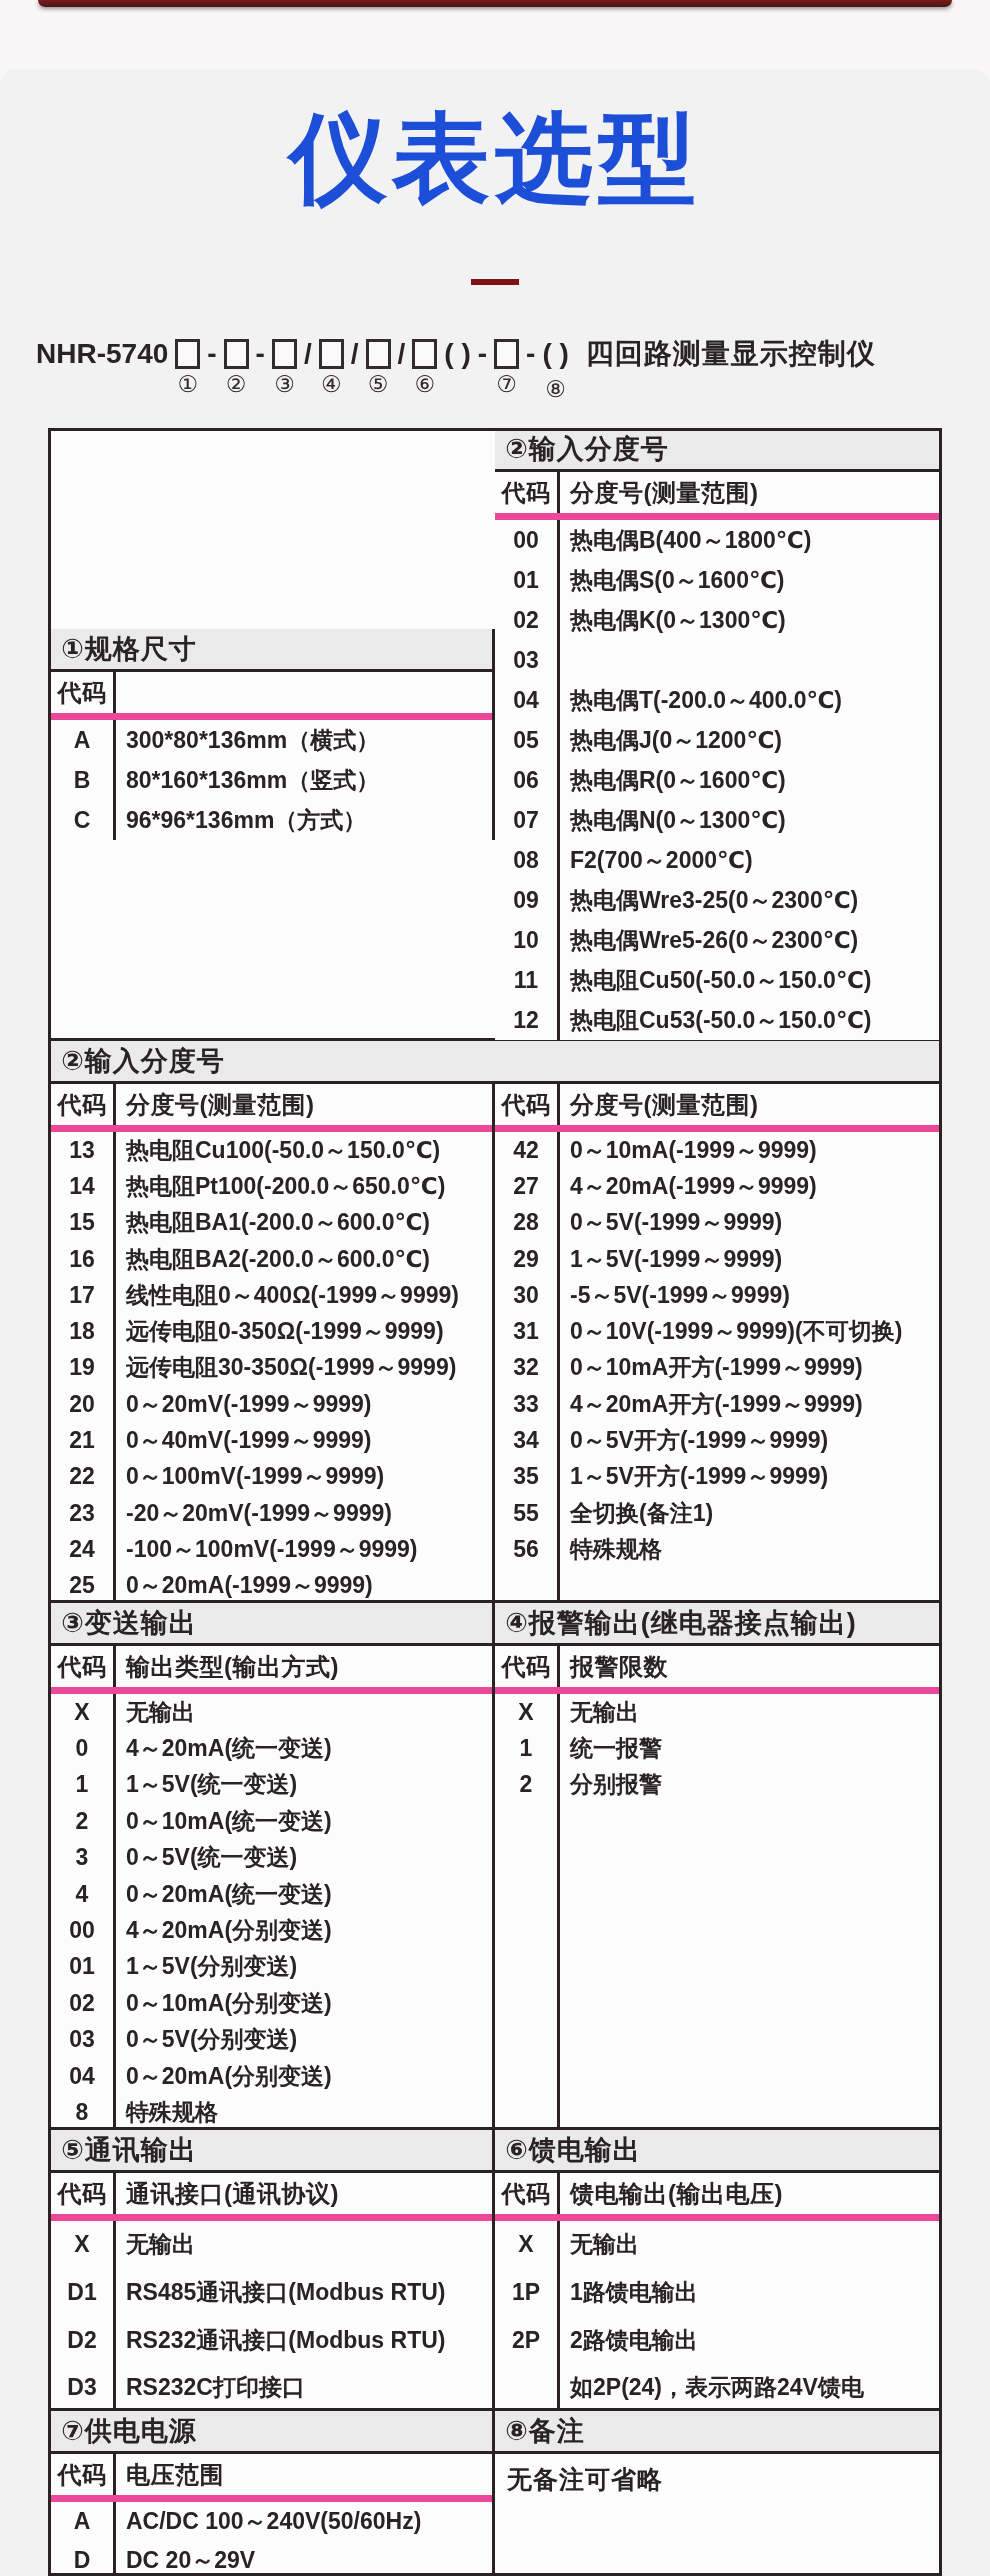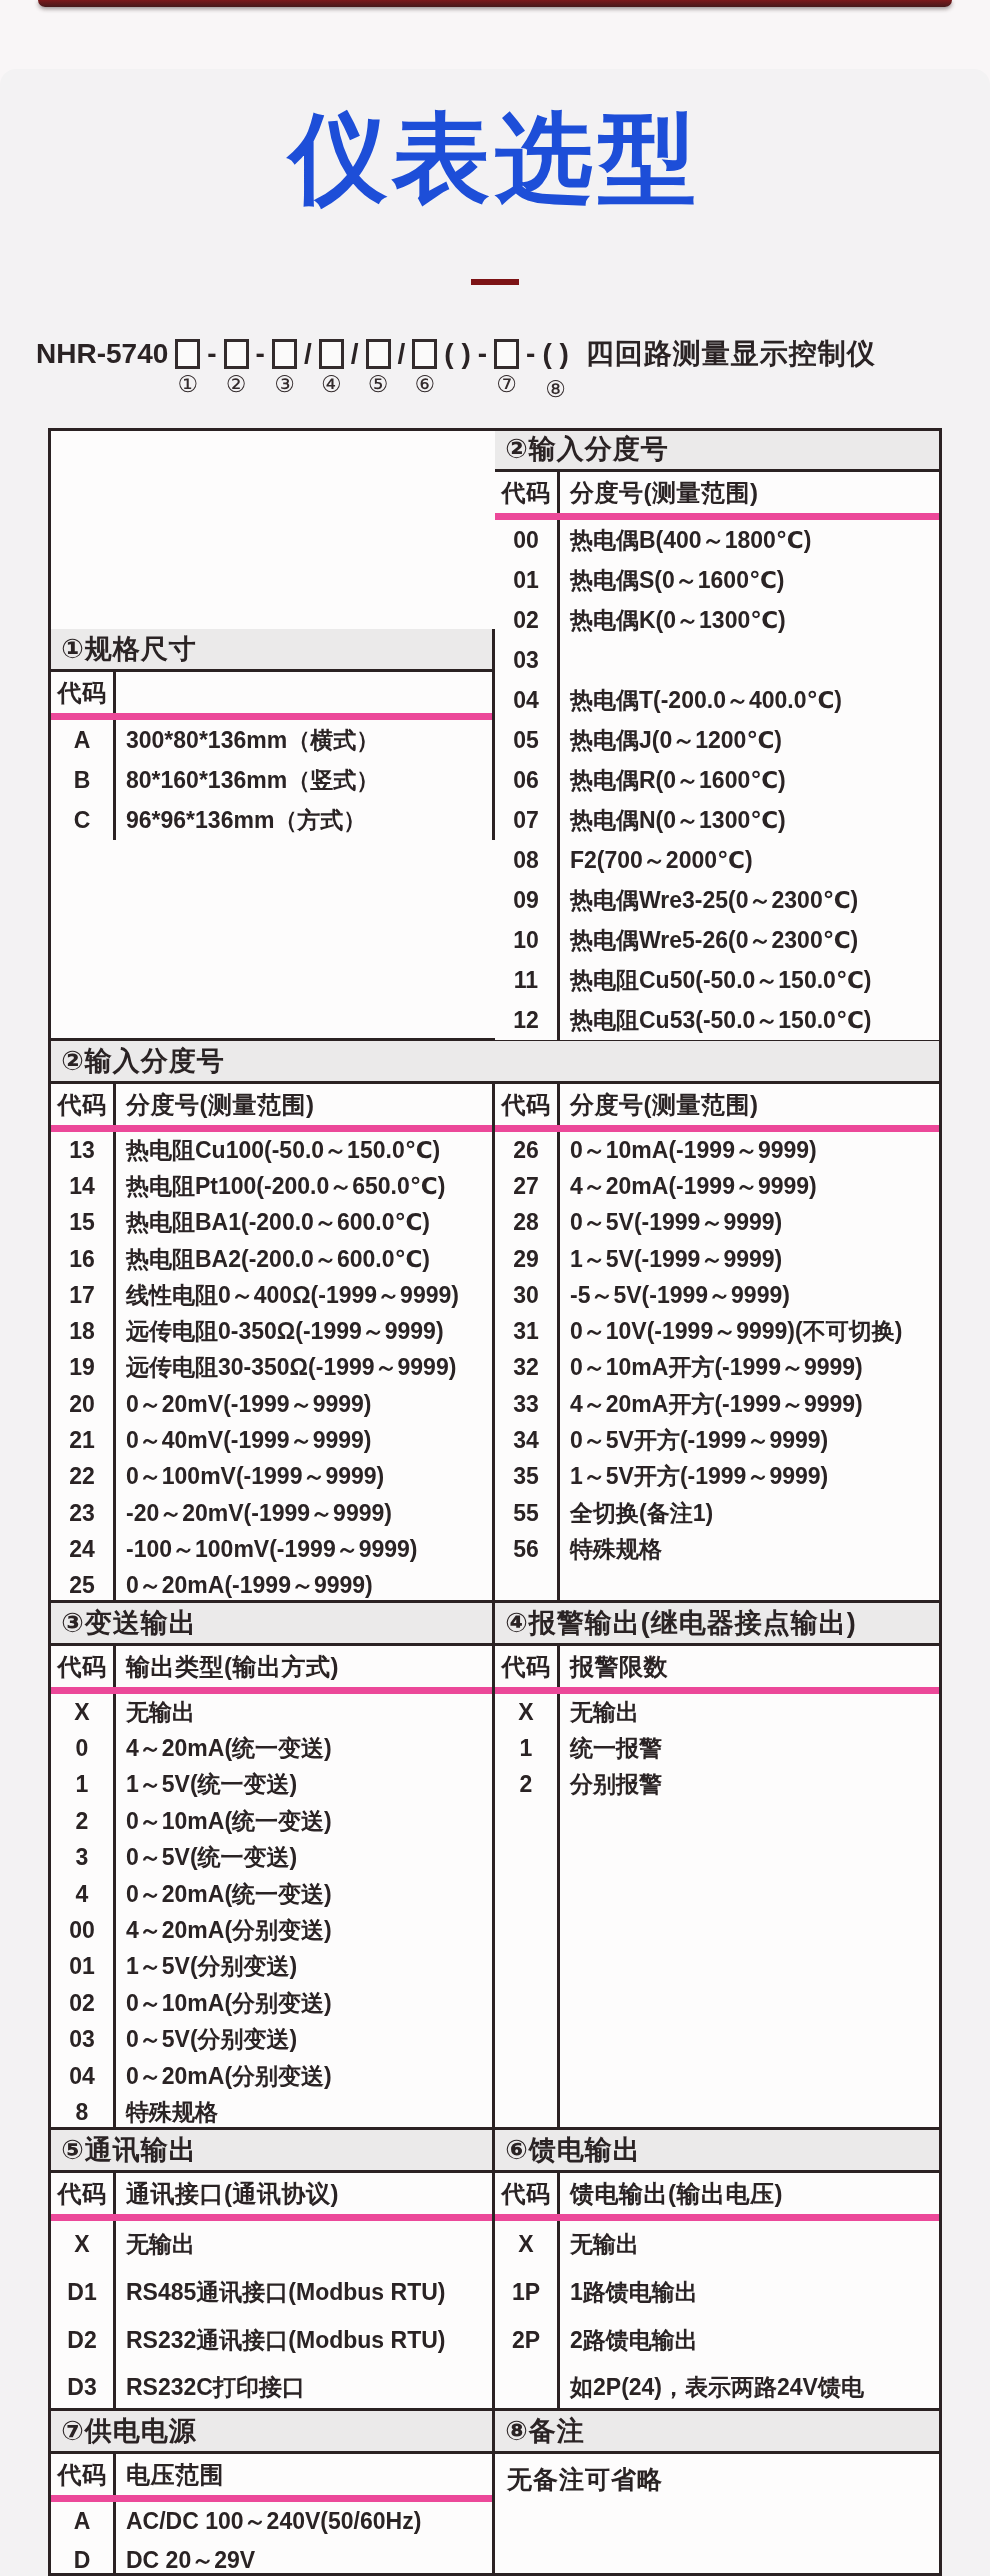--- a/index.html
+++ b/index.html
@@ -349,21 +349,21 @@
             </div>
           </div>
         </div>
         <div class="half half-r">
           <div class="col-head">
             <div class="code-h">代码</div>
             <div class="lab-h">分度号(测量范围)</div>
           </div>
           <div class="tbody">
             <div class="trow">
-              <div class="code">26</div>
+              <div class="code">42</div>
               <div class="lab">0～10mA(-1999～9999)</div>
             </div>
             <div class="trow">
               <div class="code">27</div>
               <div class="lab">4～20mA(-1999～9999)</div>
             </div>
             <div class="trow">
               <div class="code">28</div>
               <div class="lab">0～5V(-1999～9999)</div>
             </div>

